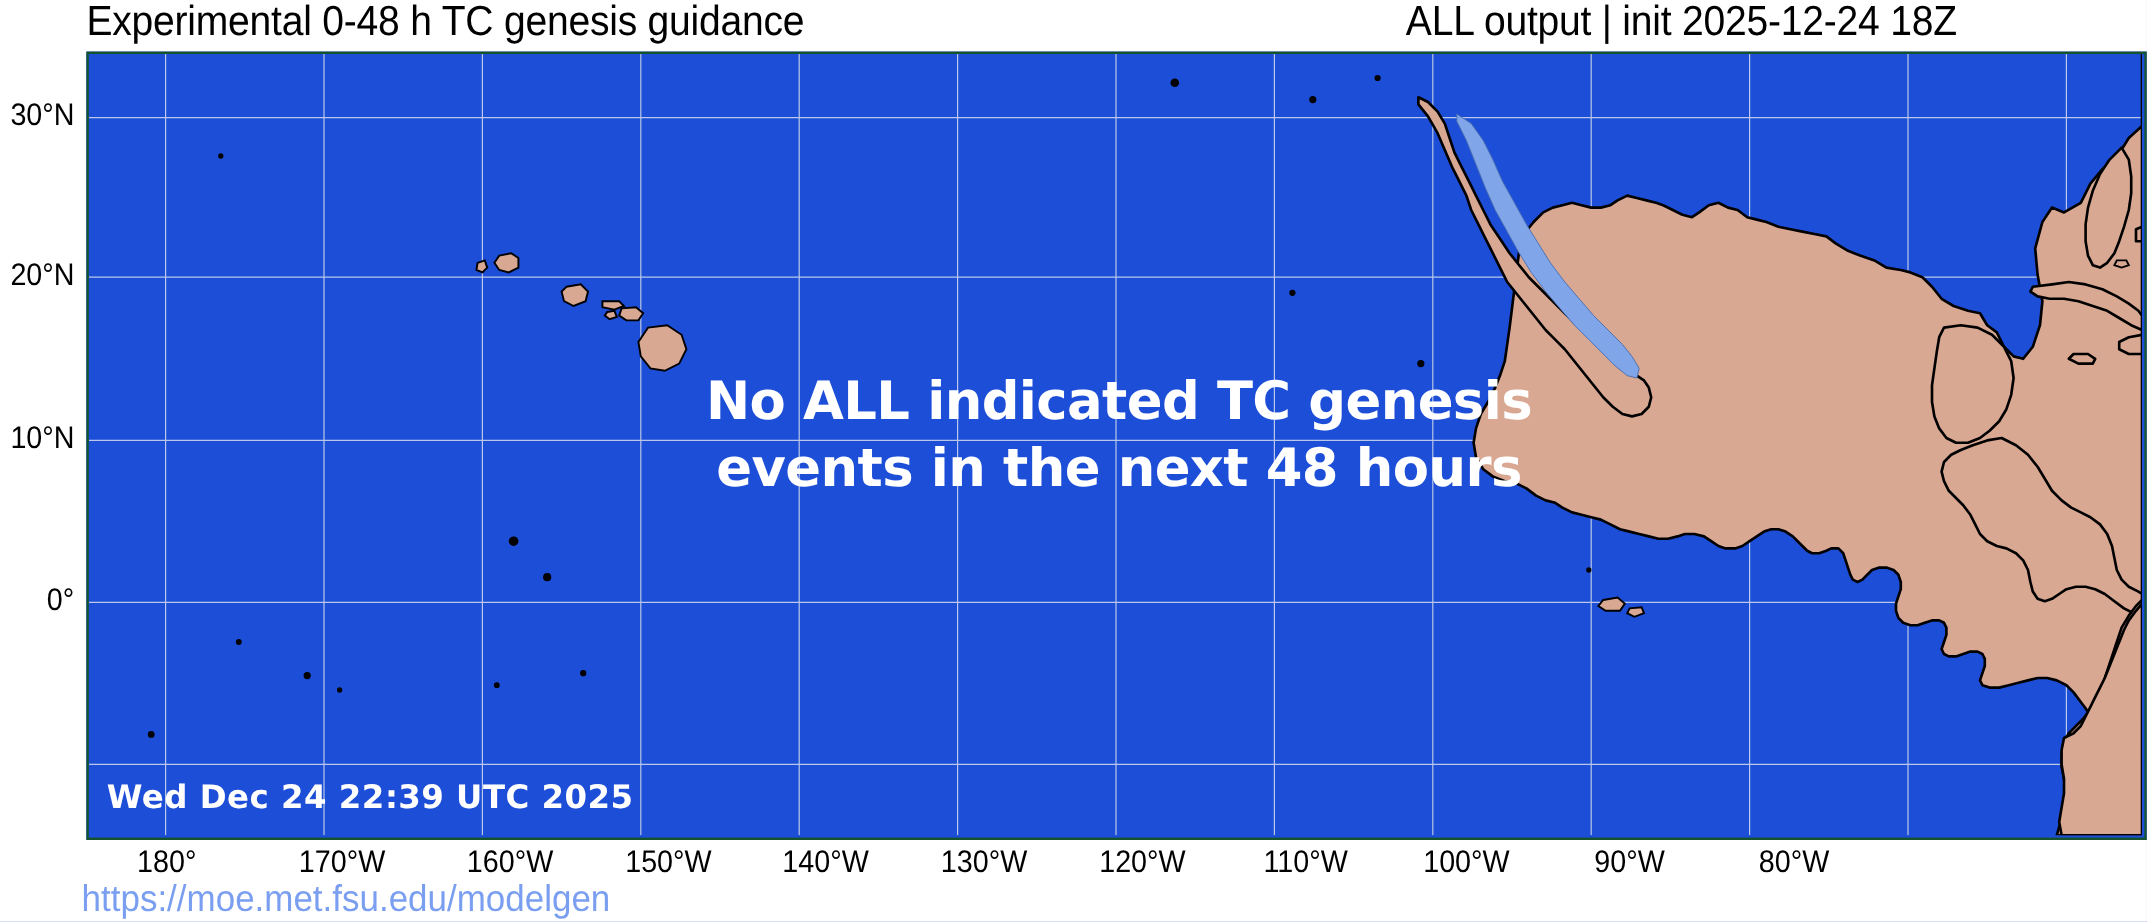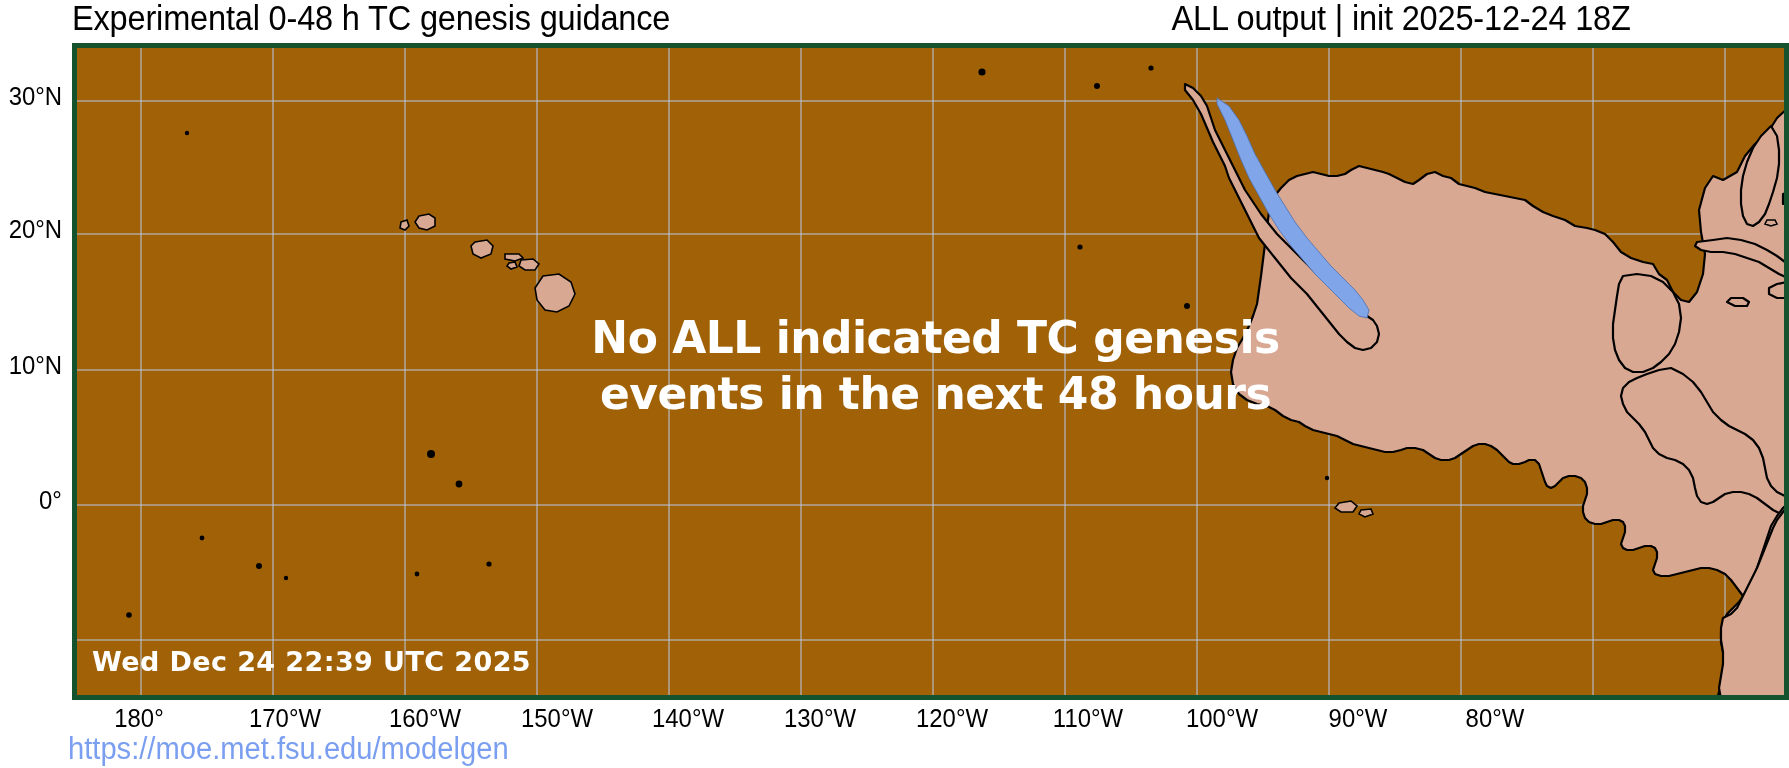--- a/index.html
+++ b/index.html
@@ -48,22 +48,22 @@
     transform-origin: right top;
   }
 
   
   #map-panel {
     position: absolute;
     left: 72px;
     top: 43px;
     width: 1717px;
     height: 657px;
-    background: #a16207;
-    border: 5px solid #14532d;
+    background: #1d4ed8;
+    border: 2px solid #14532d;
     box-sizing: border-box;
     overflow: hidden;
   }
   #map-svg {
     position: absolute;
     left: 0;
     top: 0;
     display: block;
   }
 

